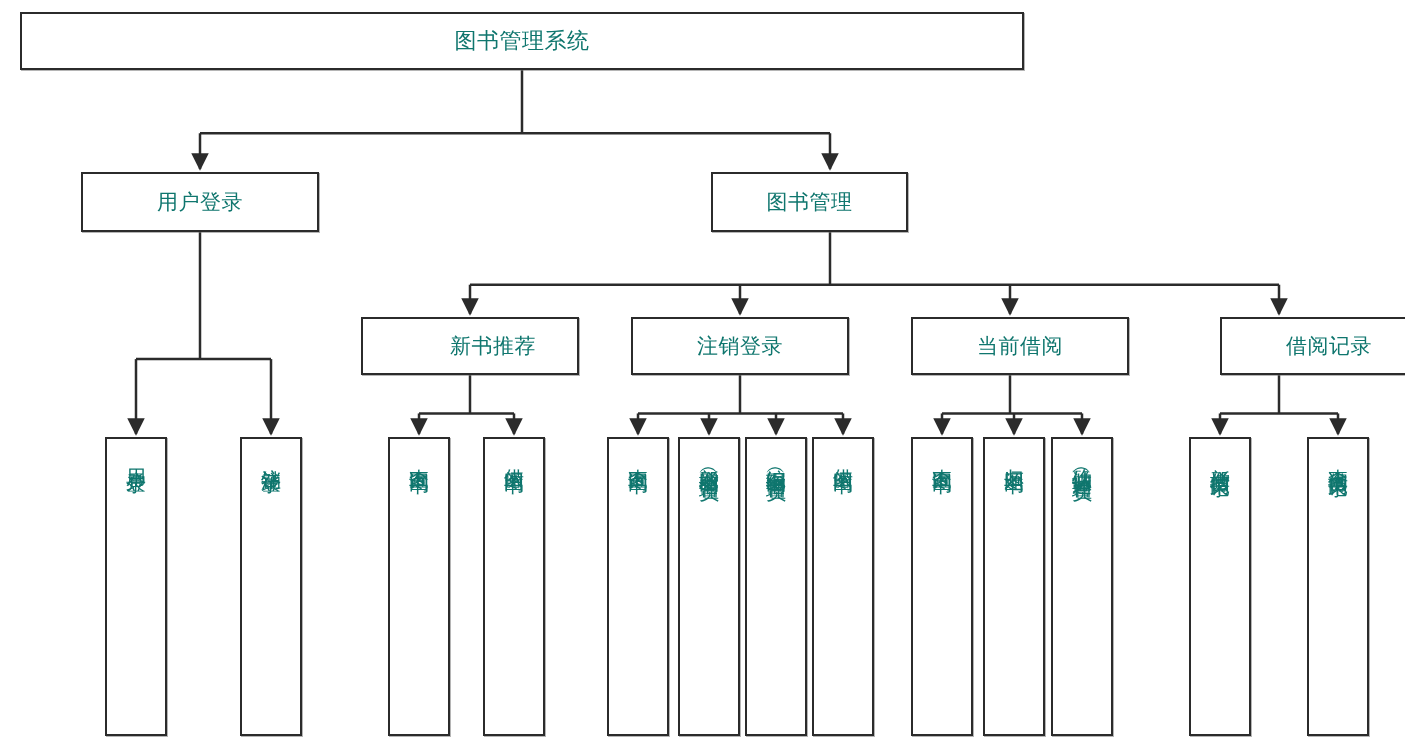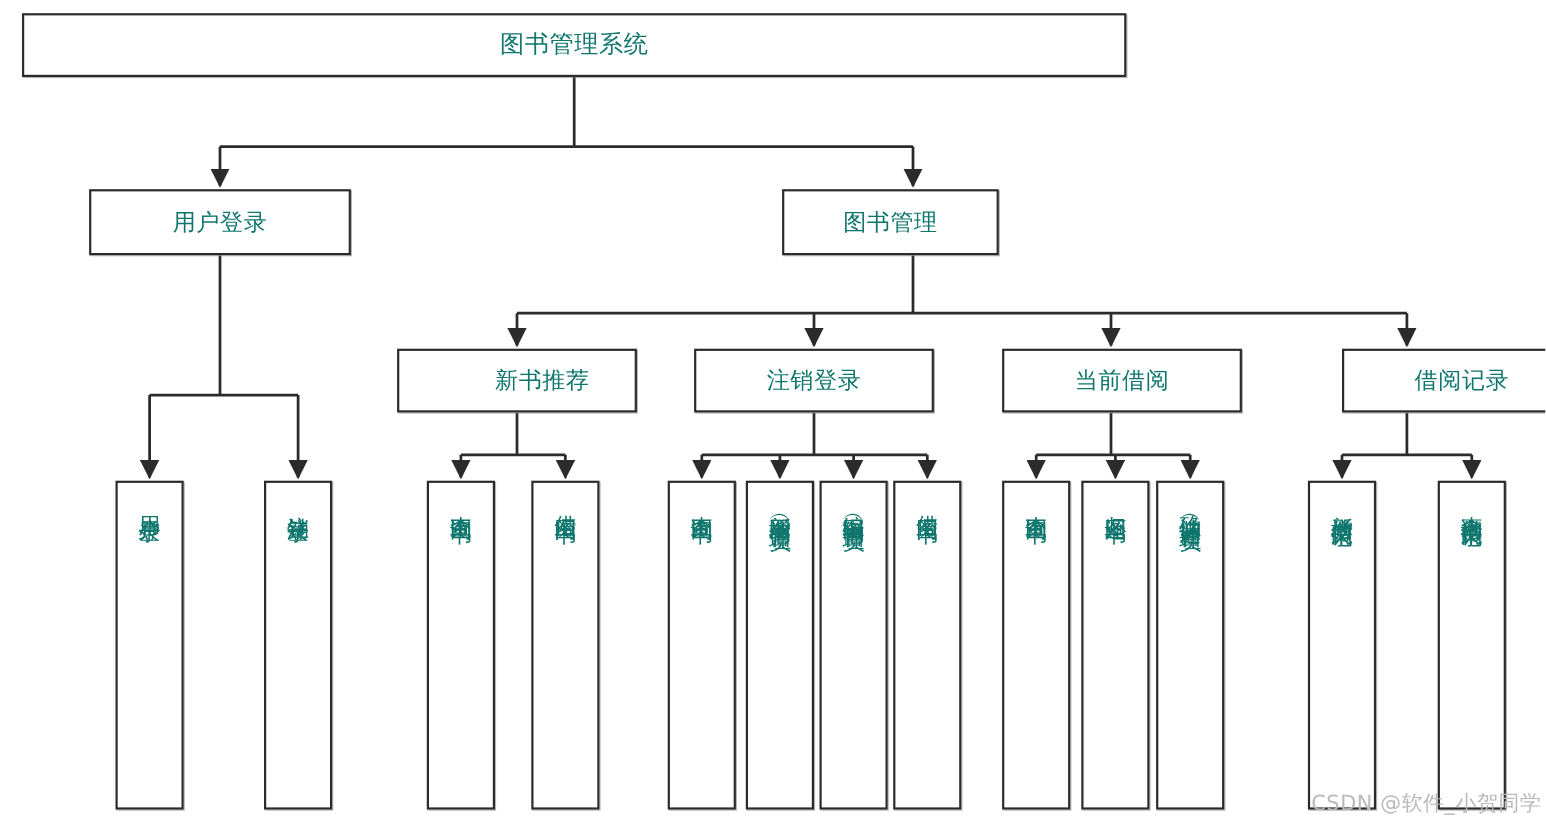--- a/index.html
+++ b/index.html
@@ -169,14 +169,13 @@
         <span class="label">确认归还（管理员）</span>
       </div>
       <div class="node leaf" style="left: 1189px; top: 437px; width: 62px; height: 299px;">
         <span class="label">新增借阅记录</span>
       </div>
       <div class="node leaf" style="left: 1307px; top: 437px; width: 62px; height: 299px;">
         <span class="label">查询借阅记录</span>
       </div>
     </div>
 
-  <div class="watermark" style="left: 1192px; top: 717px; color: rgb(185, 185, 185);">CSDN @软件_小贺同学</div>
 </div>
 
 </body></html>

